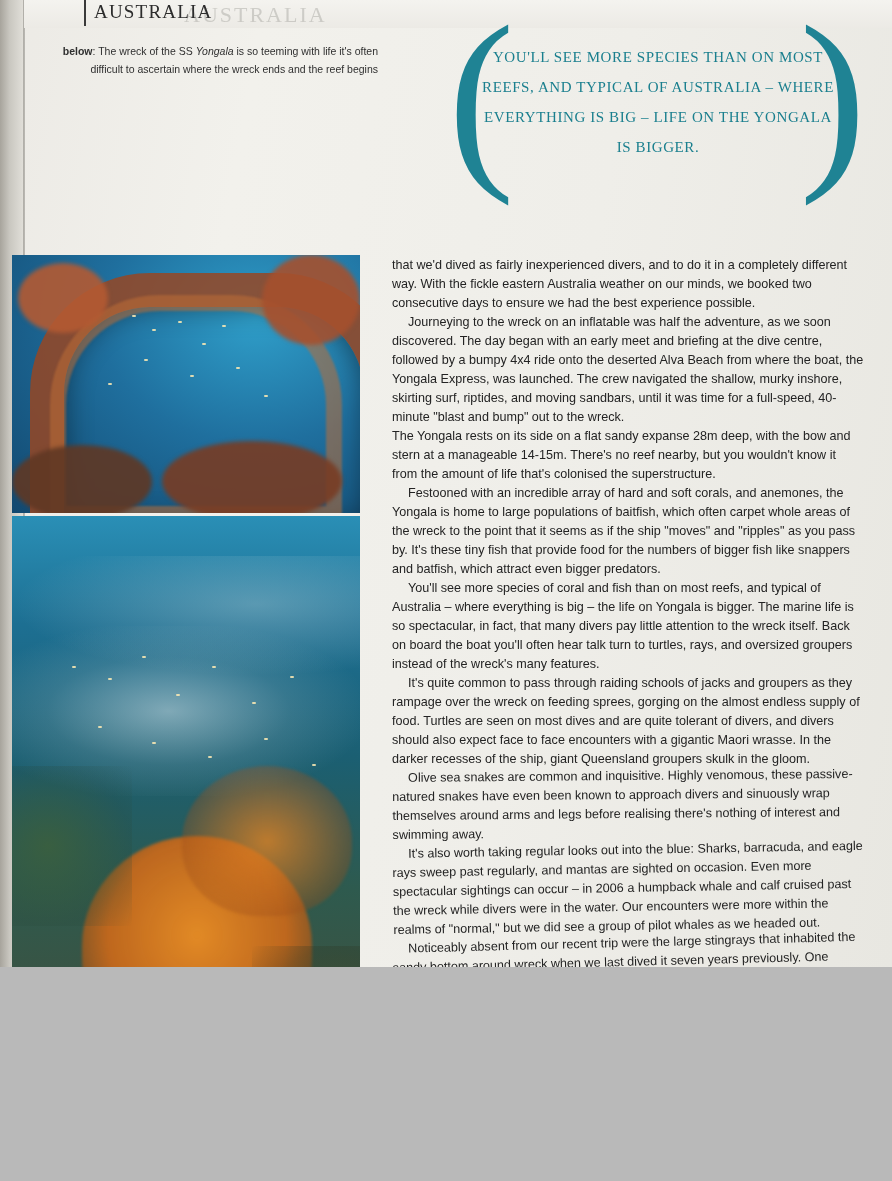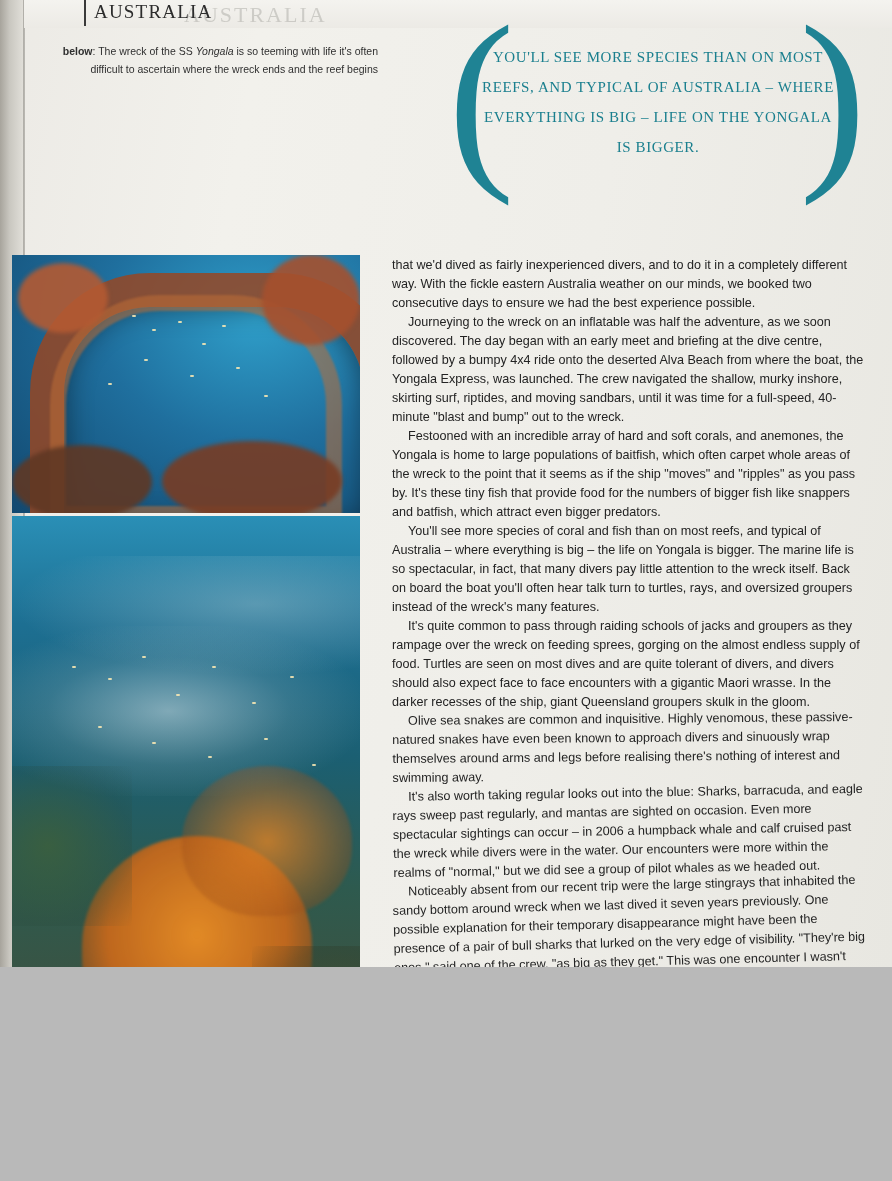--- a/index.html
+++ b/index.html
@@ -296,20 +296,21 @@
     <div class="fishdot" style="left:86px;top:210px;"></div>
     <div class="fishdot" style="left:140px;top:226px;"></div>
     <div class="fishdot" style="left:196px;top:240px;"></div>
     <div class="fishdot" style="left:252px;top:222px;"></div>
     <div class="fishdot" style="left:300px;top:248px;"></div>
   </div>
 
   <div class="col">
     <p>that we'd dived as fairly inexperienced divers, and to do it in a completely different way. With the fickle eastern Australia weather on our minds, we booked two consecutive days to ensure we had the best experience possible.</p>
     <p>Journeying to the wreck on an inflatable was half the adventure, as we soon discovered. The day began with an early meet and briefing at the dive centre, followed by a bumpy 4x4 ride onto the deserted Alva Beach from where the boat, the Yongala Express, was launched. The crew navigated the shallow, murky inshore, skirting surf, riptides, and moving sandbars, until it was time for a full-speed, 40-minute "blast and bump" out to the wreck.</p>
+    <p style="text-indent:0">The Yongala rests on its side on a flat sandy expanse 28m deep, with the bow and stern at a manageable 14-15m. There's no reef nearby, but you wouldn't know it from the amount of life that's colonised the superstructure.</p>
     <p>Festooned with an incredible array of hard and soft corals, and anemones, the Yongala is home to large populations of baitfish, which often carpet whole areas of the wreck to the point that it seems as if the ship "moves" and "ripples" as you pass by. It's these tiny fish that provide food for the numbers of bigger fish like snappers and batfish, which attract even bigger predators.</p>
     <p>You'll see more species of coral and fish than on most reefs, and typical of Australia – where everything is big – the life on Yongala is bigger. The marine life is so spectacular, in fact, that many divers pay little attention to the wreck itself. Back on board the boat you'll often hear talk turn to turtles, rays, and oversized groupers instead of the wreck's many features.</p>
     <p>It's quite common to pass through raiding schools of jacks and groupers as they rampage over the wreck on feeding sprees, gorging on the almost endless supply of food. Turtles are seen on most dives and are quite tolerant of divers, and divers should also expect face to face encounters with a gigantic Maori wrasse. In the darker recesses of the ship, giant Queensland groupers skulk in the gloom.</p>
     <p class="skew1">Olive sea snakes are common and inquisitive. Highly venomous, these passive-natured snakes have even been known to approach divers and sinuously wrap themselves around arms and legs before realising there's nothing of interest and swimming away.</p>
     <p class="skew2">It's also worth taking regular looks out into the blue: Sharks, barracuda, and eagle rays sweep past regularly, and mantas are sighted on occasion. Even more spectacular sightings can occur – in 2006 a humpback whale and calf cruised past the wreck while divers were in the water. Our encounters were more within the realms of "normal," but we did see a group of pilot whales as we headed out.</p>
     <p class="skew3">Noticeably absent from our recent trip were the large stingrays that inhabited the sandy bottom around wreck when we last dived it seven years previously. One possible explanation for their temporary disappearance might have been the presence of a pair of bull sharks that lurked on the very edge of visibility. "They're big ones," said one of the crew, "as big as they get." This was one encounter I wasn't hoping would get up close and personal.</p>
   </div>
 
   <div class="footer-rule"></div>
   <div class="folio">24</div>

